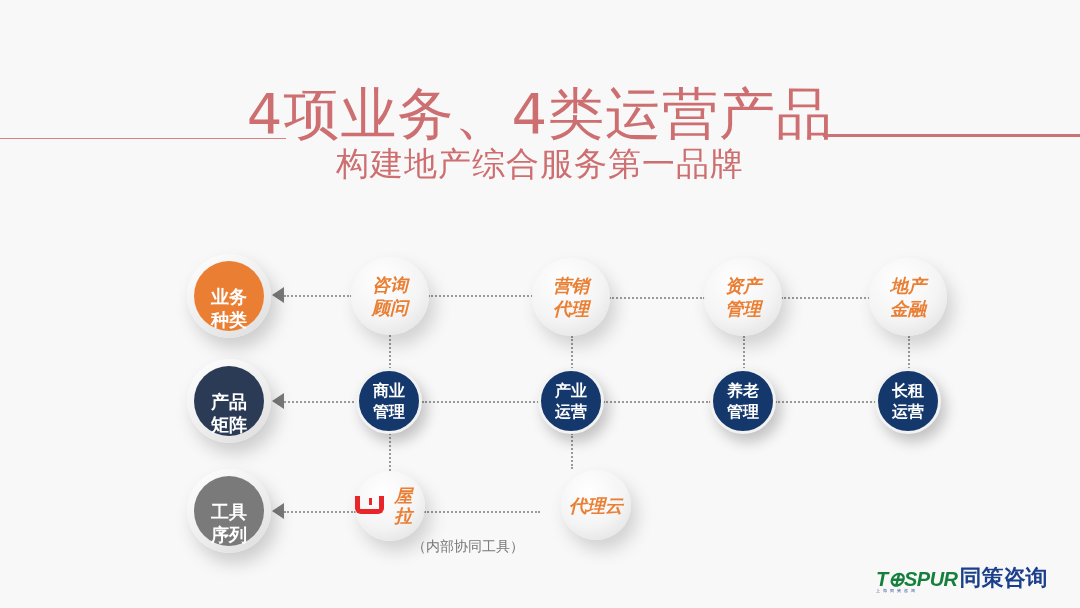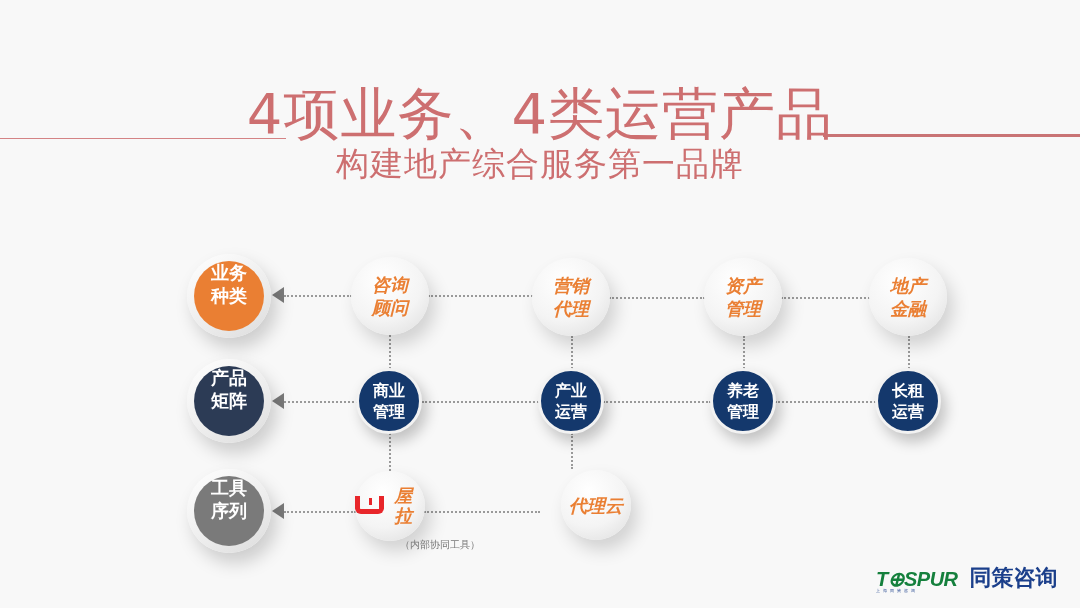--- a/index.html
+++ b/index.html
@@ -32,47 +32,47 @@
     display:flex; align-items:center; justify-content:center; text-align:center;
     box-sizing:border-box;
   }
   .cat-outer {
     width:84px; height:84px;
     background:linear-gradient(145deg,#ffffff 0%,#ececec 60%,#dcdcdc 100%);
     box-shadow: 6px 10px 18px rgba(0,0,0,0.18);
   }
   .cat-inner {
     width:70px; height:70px; border-radius:50%;
-    display:flex; align-items:flex-start; justify-content:center;
+    display:flex; align-items:flex-end; justify-content:center;
     color:#ffffff; font-weight:bold; font-size:18px; line-height:23px;
   }
   .white-node {
     background:radial-gradient(circle at 40% 30%, #ffffff 0%, #f4f4f4 55%, #dcdcdc 100%);
     box-shadow: 6px 10px 18px rgba(0,0,0,0.16);
     color:#ea7f33; font-weight:bold; font-size:18px; line-height:23px;font-style:italic;
   }
   .navy-node {
     background:#14386c;
     border:3px solid #f2f2f2;
     box-shadow: 5px 8px 14px rgba(0,0,0,0.22);
     color:#ffffff; font-weight:bold; font-size:16px; line-height:21px;
   }
   .label { white-space:pre-line; }
   .note {
-    position:absolute; left:400px; top:538px; font-size:10px; color:#777;
+    position:absolute; left:412px; top:538px; font-size:14px; color:#777;
   }
   .logo {
     position:absolute; left:876px; top:566px; display:flex; align-items:flex-end;
   }
   .logo-en {
     font-family:"Liberation Sans", sans-serif; font-weight:bold; font-style:italic;
     font-size:20px; color:#15803d; letter-spacing:-0.5px; line-height:22px;
   }
   .logo-cn {
-    font-weight:bold; font-size:22px; color:#1b3f8b; line-height:24px; margin-left:12px;
+    font-weight:bold; font-size:22px; color:#1b3f8b; line-height:24px; margin-left:2px;
   }
   .logo-sub {
     position:absolute; left:0; top:22px; font-size:4px; color:#1b3f8b; letter-spacing:3px;
   }
   .wuli-icon {
     width:30px; height:18px; border:5px solid #e8262a; border-top:none;
     border-radius:0 0 6px 6px; box-sizing:border-box; position:relative; margin:0 auto 2px auto;
   }
   .wuli-icon::after {
     content:""; position:absolute; left:9px; top:2px; width:3px; height:7px; background:#e8262a;

